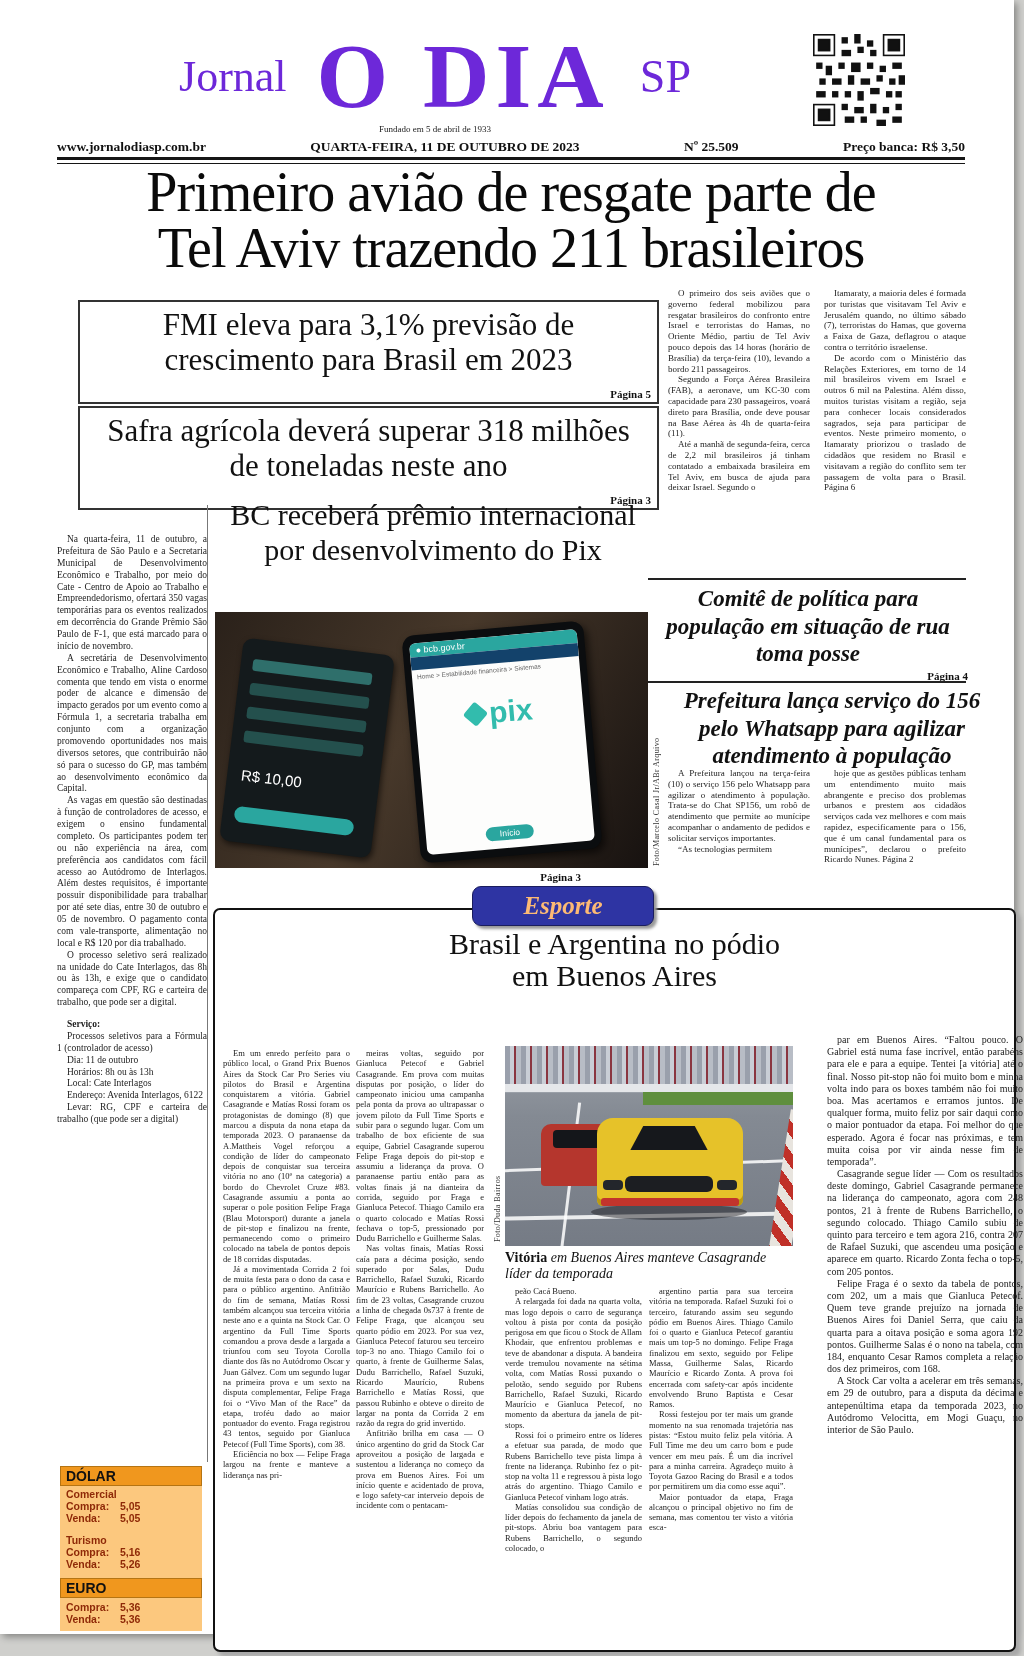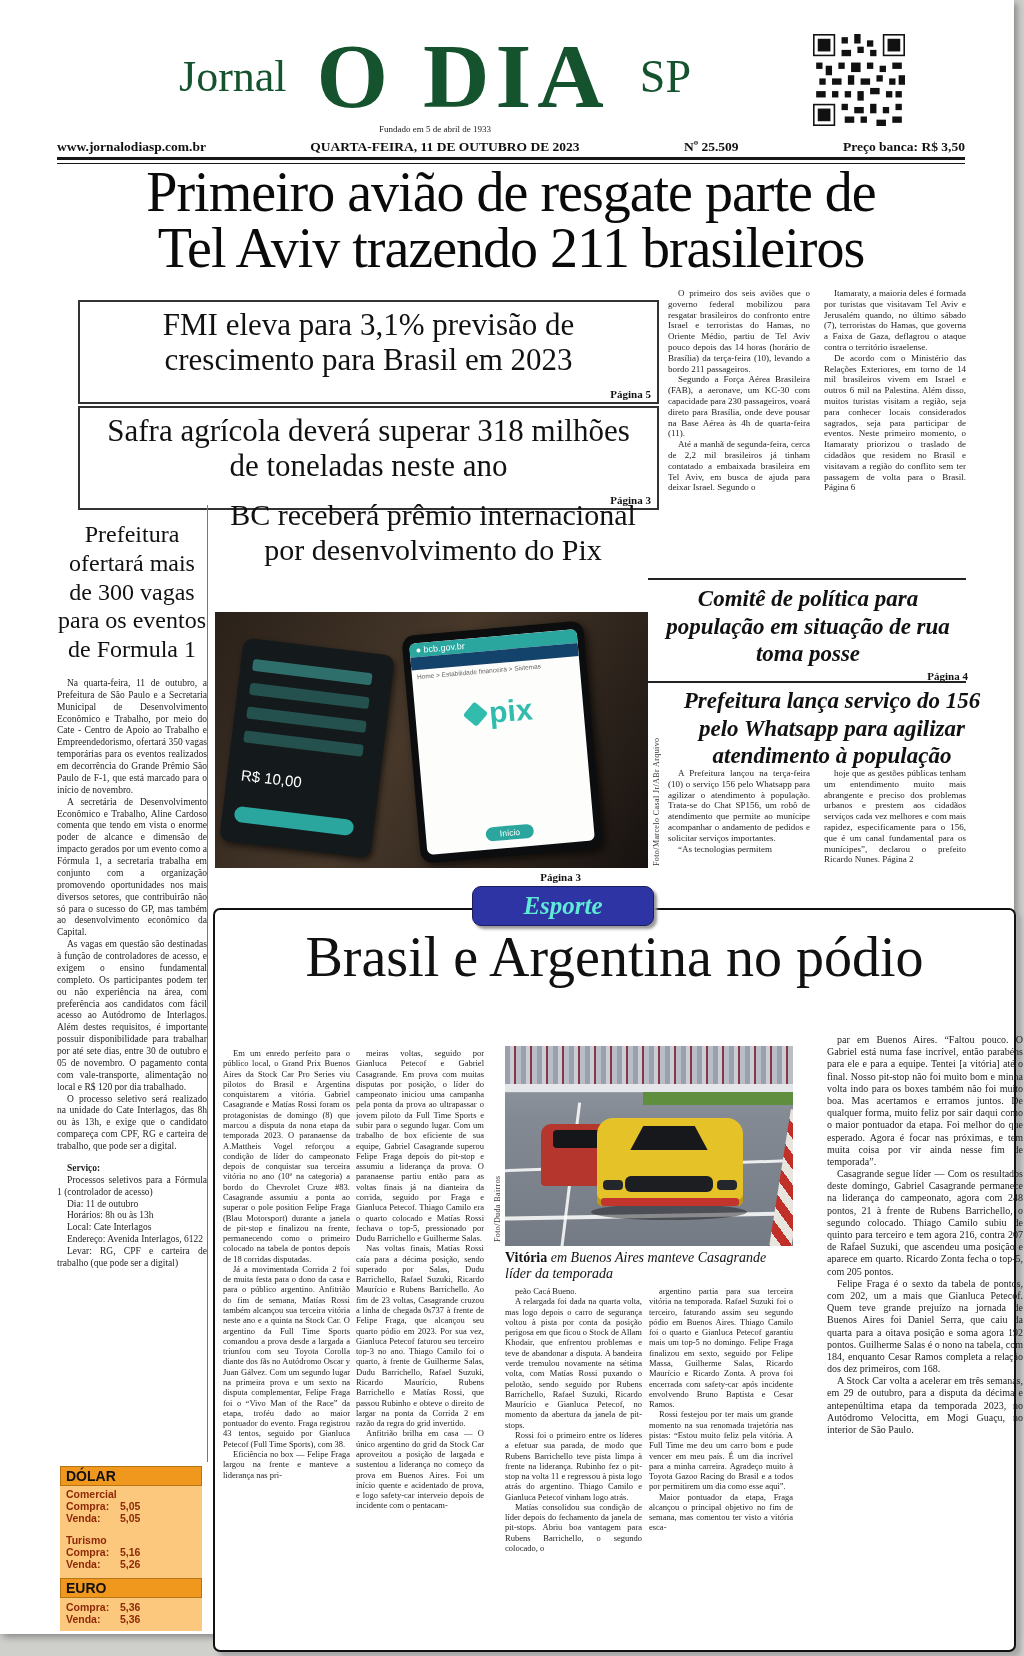--- a/index.html
+++ b/index.html
@@ -1,20 +1,20 @@
 <!DOCTYPE html>
 <html lang="pt"><head>
 <meta charset="utf-8">
 <style>
   html,body{margin:0;padding:0;}
   body{width:1024px;height:1656px;position:relative;background:#cfcfcc;font-family:"Liberation Serif","DejaVu Serif",serif;color:#111;}
   .page{position:absolute;left:0;top:0;width:1014px;height:1634px;background:#ffffff;box-shadow:3px 3px 7px rgba(0,0,0,.35);}
   .abs{position:absolute;}
   
-  .masthead{left:55px;top:26px;width:760px;height:100px;display:flex;align-items:center;justify-content:center;gap:30px;color:#14532d;}
+  .masthead{left:55px;top:26px;width:760px;height:100px;display:flex;align-items:center;justify-content:center;gap:30px;color:#6d28d9;}
   .m-jornal{font-size:44px;}
   .m-odia{font-size:92px;font-weight:bold;letter-spacing:6px;line-height:.9;}
   .m-sp{font-size:46px;}
   .founded{left:55px;top:124px;width:760px;text-align:center;font-size:9px;color:#222;}
   .qr{left:813px;top:34px;width:92px;height:92px;}
   .inforow{left:57px;top:139px;width:908px;display:flex;justify-content:space-between;align-items:baseline;font-weight:bold;font-size:13.5px;}
   .rules{left:57px;top:157px;width:908px;height:3px;border-top:3px solid #161616;border-bottom:1px solid #161616;}
   .mainhead{left:60px;top:164px;width:902px;font-size:56px;line-height:1.0;text-align:center;letter-spacing:-1px;color:#0a0a0a;}
   
   .hbox{left:78px;width:577px;height:100px;border:2px solid #333;}
@@ -33,23 +33,23 @@
   
   .bchead{left:215px;top:498px;width:436px;font-size:30px;text-align:center;line-height:1.15;}
   .pixphoto{left:215px;top:612px;width:433px;height:256px;overflow:hidden;background:linear-gradient(120deg,#2a211a,#47382a 45%,#171210);}
   .vcredit{writing-mode:vertical-rl;transform:rotate(180deg);font-size:8px;color:#333;letter-spacing:.4px;}
   
   .cols2{display:flex;gap:14px;}
   .cols2>div{flex:1;overflow:hidden;}
   .ithead{font-size:23px;font-style:italic;font-weight:bold;text-align:center;line-height:1.2;}
   .hrule{border-top:2px solid #222;}
   
-  .esbanner{left:472px;top:886px;width:180px;height:38px;background:#2e34a3;border:1px solid #1a1d5e;border-radius:9px;color:#5eead4;display:flex;align-items:center;justify-content:center;font-size:25px;font-weight:bold;font-style:italic;box-shadow:3px 3px 3px #999;z-index:5;}
+  .esbanner{left:472px;top:886px;width:180px;height:38px;background:#2e34a3;border:1px solid #1a1d5e;border-radius:9px;color:#fdba74;display:flex;align-items:center;justify-content:center;font-size:25px;font-weight:bold;font-style:italic;box-shadow:3px 3px 3px #999;z-index:5;}
   .sportbox{left:213px;top:908px;width:799px;height:740px;border:2px solid #111;border-radius:7px;box-shadow:5px 5px 4px #a8a8a8;background:#fff;}
-  .sporthead{position:absolute;left:0;top:18px;width:100%;font-size:56px;text-align:center;line-height:1.06;}
+  .sporthead{position:absolute;left:0;top:18px;width:100%;font-size:30px;text-align:center;line-height:1.06;}
   .scol{position:absolute;overflow:hidden;}
   .racephoto{position:absolute;left:290px;top:136px;width:288px;height:200px;overflow:hidden;background:linear-gradient(180deg,#9aa0a8 0%,#848a93 35%,#757b85 100%);}
   .cap{position:absolute;left:290px;top:340px;width:288px;font-size:14px;line-height:1.15;}
   .cap .cb{font-weight:bold;}
   .cap .ci{font-style:italic;}
   
   .curbox{left:60px;top:1466px;width:142px;background:#fcc87e;padding-bottom:6px;font-family:"Liberation Sans","DejaVu Sans",sans-serif;}
   .curbar{background:#f0971e;border:1px solid #b57413;font-weight:bold;font-size:14px;padding:1px 5px;color:#111;}
   .curlabel{font-weight:bold;font-size:10.5px;color:#8f2a08;padding:2px 6px 0;}
   .currow{display:flex;font-weight:bold;font-size:10.5px;color:#8f2a08;padding:0 6px;}
@@ -161,21 +161,20 @@
   <div class="abs hbox" style="top:300px;">
     <div class="box-h">FMI eleva para 3,1% previsão de crescimento para Brasil em 2023</div>
     <span class="page-ref">Página 5</span>
   </div>
   <div class="abs hbox" style="top:406px;">
     <div class="box-h">Safra agrícola deverá superar 318 milhões de toneladas neste ano</div>
     <span class="page-ref">Página 3</span>
   </div>
 
   <div class="abs leftcol">
-    <div class="lefthead">Prefeitura ofertará mais de 300 vagas para os eventos de Formula 1</div>
     <div class="body-95" style="margin-top:14px;">
       <p class="art">Na quarta-feira, 11 de outubro, a Prefeitura de São Paulo e a Secretaria Municipal de Desenvolvimento Econômico e Trabalho, por meio do Cate - Centro de Apoio ao Trabalho e Empreendedorismo, ofertará 350 vagas temporárias para os eventos realizados em decorrência do Grande Prêmio São Paulo de F-1, que está marcado para o início de novembro.</p>
       <p class="art">A secretária de Desenvolvimento Econômico e Trabalho, Aline Cardoso comenta que tendo em vista o enorme poder de alcance e dimensão de impacto gerados por um evento como a Fórmula 1, a secretaria trabalha em conjunto com a organização promovendo oportunidades nos mais diversos setores, que contribuirão não só para o sucesso do GP, mas também ao desenvolvimento econômico da Capital.</p>
       <p class="art">As vagas em questão são destinadas à função de controladores de acesso, e exigem o ensino fundamental completo. Os participantes podem ter ou não experiência na área, com preferência aos candidatos com fácil acesso ao Autódromo de Interlagos. Além destes requisitos, é importante possuir disponibilidade para trabalhar por até sete dias, entre 30 de outubro e 05 de novembro. O pagamento conta com vale-transporte, alimentação no local e R$ 120 por dia trabalhado.</p>
       <p class="art">O processo seletivo será realizado na unidade do Cate Interlagos, das 8h ou às 13h, e exige que o candidato compareça com CPF, RG e carteira de trabalho, que pode ser a digital.</p>
       <p class="art" style="margin-top:10px;font-weight:bold;">Serviço:</p>
       <p class="art">Processos seletivos para a Fórmula 1 (controlador de acesso)</p>
       <p class="art">Dia: 11 de outubro</p>
       <p class="art">Horários: 8h ou às 13h</p>
       <p class="art">Local: Cate Interlagos</p>
@@ -275,20 +274,21 @@
     <div class="body-90">
       <p class="art">hoje que as gestões públicas tenham um entendimento muito mais abrangente e preciso dos problemas urbanos e prestem aos cidadãos serviços cada vez melhores e com mais rapidez, especificamente para o 156, que é um canal fundamental para os munícipes”, declarou o prefeito Ricardo Nunes.  Página 2</p>
     </div>
   </div>
 
   <div class="abs esbanner">Esporte</div>
 
   <div class="abs sportbox">
     <div class="sporthead">
       <div>Brasil e Argentina no pódio</div>
+      <div>em Buenos Aires</div>
     </div>
 
     <div class="scol body-85" style="left:8px;top:138px;width:127px;height:596px;">
       <p class="art">Em um enredo perfeito para o público local, o Grand Prix Buenos Aires da Stock Car Pro Series viu pilotos do Brasil e Argentina conquistarem a vitória. Gabriel Casagrande e Matías Rossi foram os protagonistas de domingo (8) que marcou a disputa da nona etapa da temporada 2023. O paranaense da A.Mattheis Vogel reforçou a condição de líder do campeonato depois de conquistar sua terceira vitória no ano (10ª na categoria) a bordo do Chevrolet Cruze #83. Casagrande assumiu a ponta ao superar o pole position Felipe Fraga (Blau Motorsport) durante a janela de pit-stop e finalizou na frente, permanecendo como o primeiro colocado na tabela de pontos depois de 18 corridas disputadas.</p>
       <p class="art">Já a movimentada Corrida 2 foi de muita festa para o dono da casa e para o público argentino. Anfitrião do fim de semana, Matías Rossi também alcançou sua terceira vitória neste ano e a quinta na Stock Car. O argentino da Full Time Sports comandou a prova desde a largada a triunfou com seu Toyota Corolla diante dos fãs no Autódromo Oscar y Juan Gálvez. Com um segundo lugar na primeira prova e um sexto na disputa complementar, Felipe Fraga foi o “Vivo Man of the Race” da etapa, troféu dado ao maior pontuador do evento. Fraga registrou 43 tentos, seguido por Gianluca Petecof (Full Time Sports), com 38.</p>
       <p class="art">Eficiência no box — Felipe Fraga largou na frente e manteve a liderança nas pri-</p>
     </div>
 
     <div class="scol body-85" style="left:141px;top:138px;width:128px;height:596px;">
       <p class="art">meiras voltas, seguido por Gianluca Petecof e Gabriel Casagrande. Em prova com muitas disputas por posição, o líder do campeonato iniciou uma campanha pela ponta da prova ao ultrapassar o jovem piloto da Full Time Sports e subir para o segundo lugar. Com um trabalho de box eficiente de sua equipe, Gabriel Casagrande superou Felipe Fraga depois do pit-stop e assumiu a liderança da prova. O paranaense partiu então para as voltas finais já na dianteira da corrida, seguido por Fraga e Gianluca Petecof. Thiago Camilo era o quarto colocado e Matías Rossi fechava o top-5, pressionado por Dudu Barrichello e Guilherme Salas.</p>

